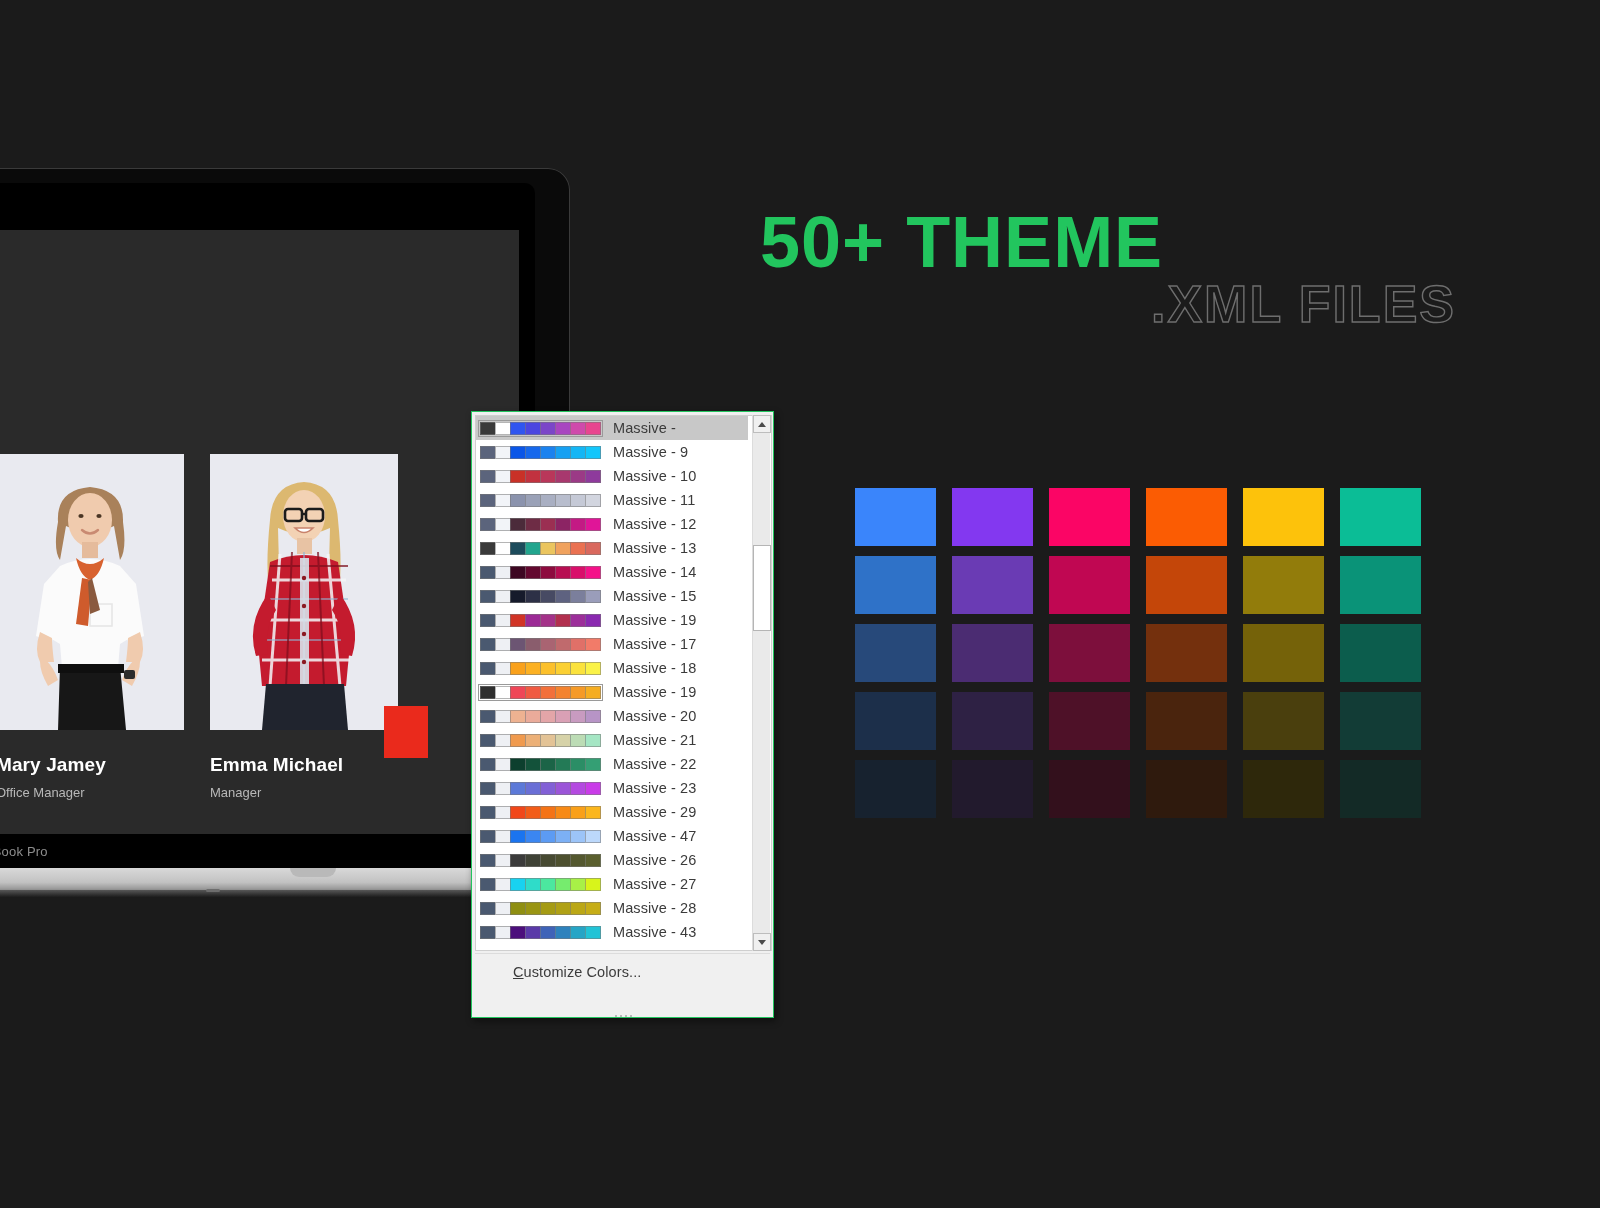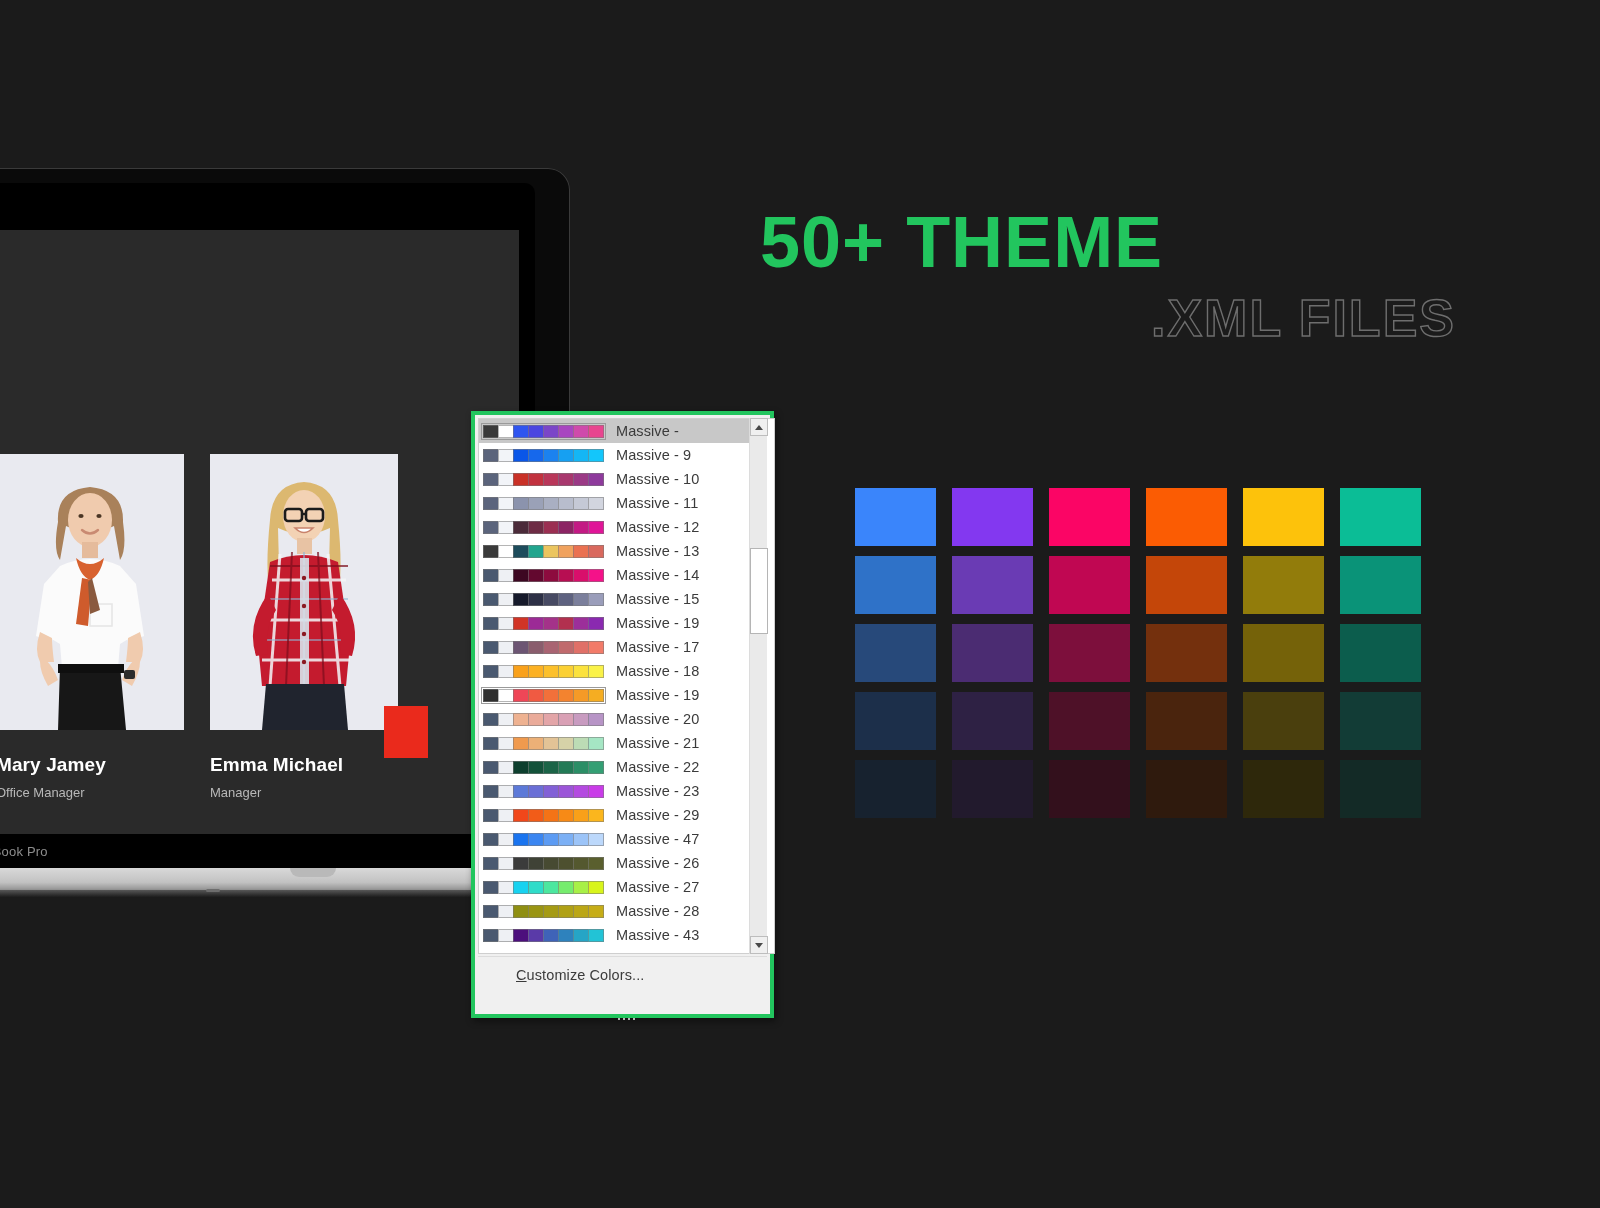--- a/index.html
+++ b/index.html
@@ -125,21 +125,20 @@
   }
   .h-main {
     font-size: 72px;
     font-weight: 700;
     color: #22c55e;
     letter-spacing: 1px;
     line-height: 1;
     white-space: nowrap;
   }
   .h-sub {
-    margin-top: 14px;
     font-size: 52px;
     font-weight: 700;
     letter-spacing: 2px;
     line-height: 1;
     text-align: right;
     padding-right: 4px;
     color: transparent;
     -webkit-text-stroke: 1.4px #6e6e6e;
     white-space: nowrap;
   }
@@ -155,21 +154,21 @@
     row-gap: 10px;
   }
   .sw { width: 81px; height: 58px; }
 
   
   #theme-dropdown {
     position: absolute;
     left: 471px; top: 411px;
     width: 303px; height: 607px;
     background: #f0f0f0;
-    border: 4px solid #22c55e;
+    border: 1px solid #22c55e;
     box-shadow: 2px 3px 7px rgba(0,0,0,.45);
     font-family: "Liberation Sans", sans-serif;
   }
   #theme-list-wrap {
     position: absolute;
     left: 3px; top: 3px;
     width: 297px; height: 536px;
     background: #ffffff;
     border: 1px solid #cfcfcf;
     overflow: hidden;

